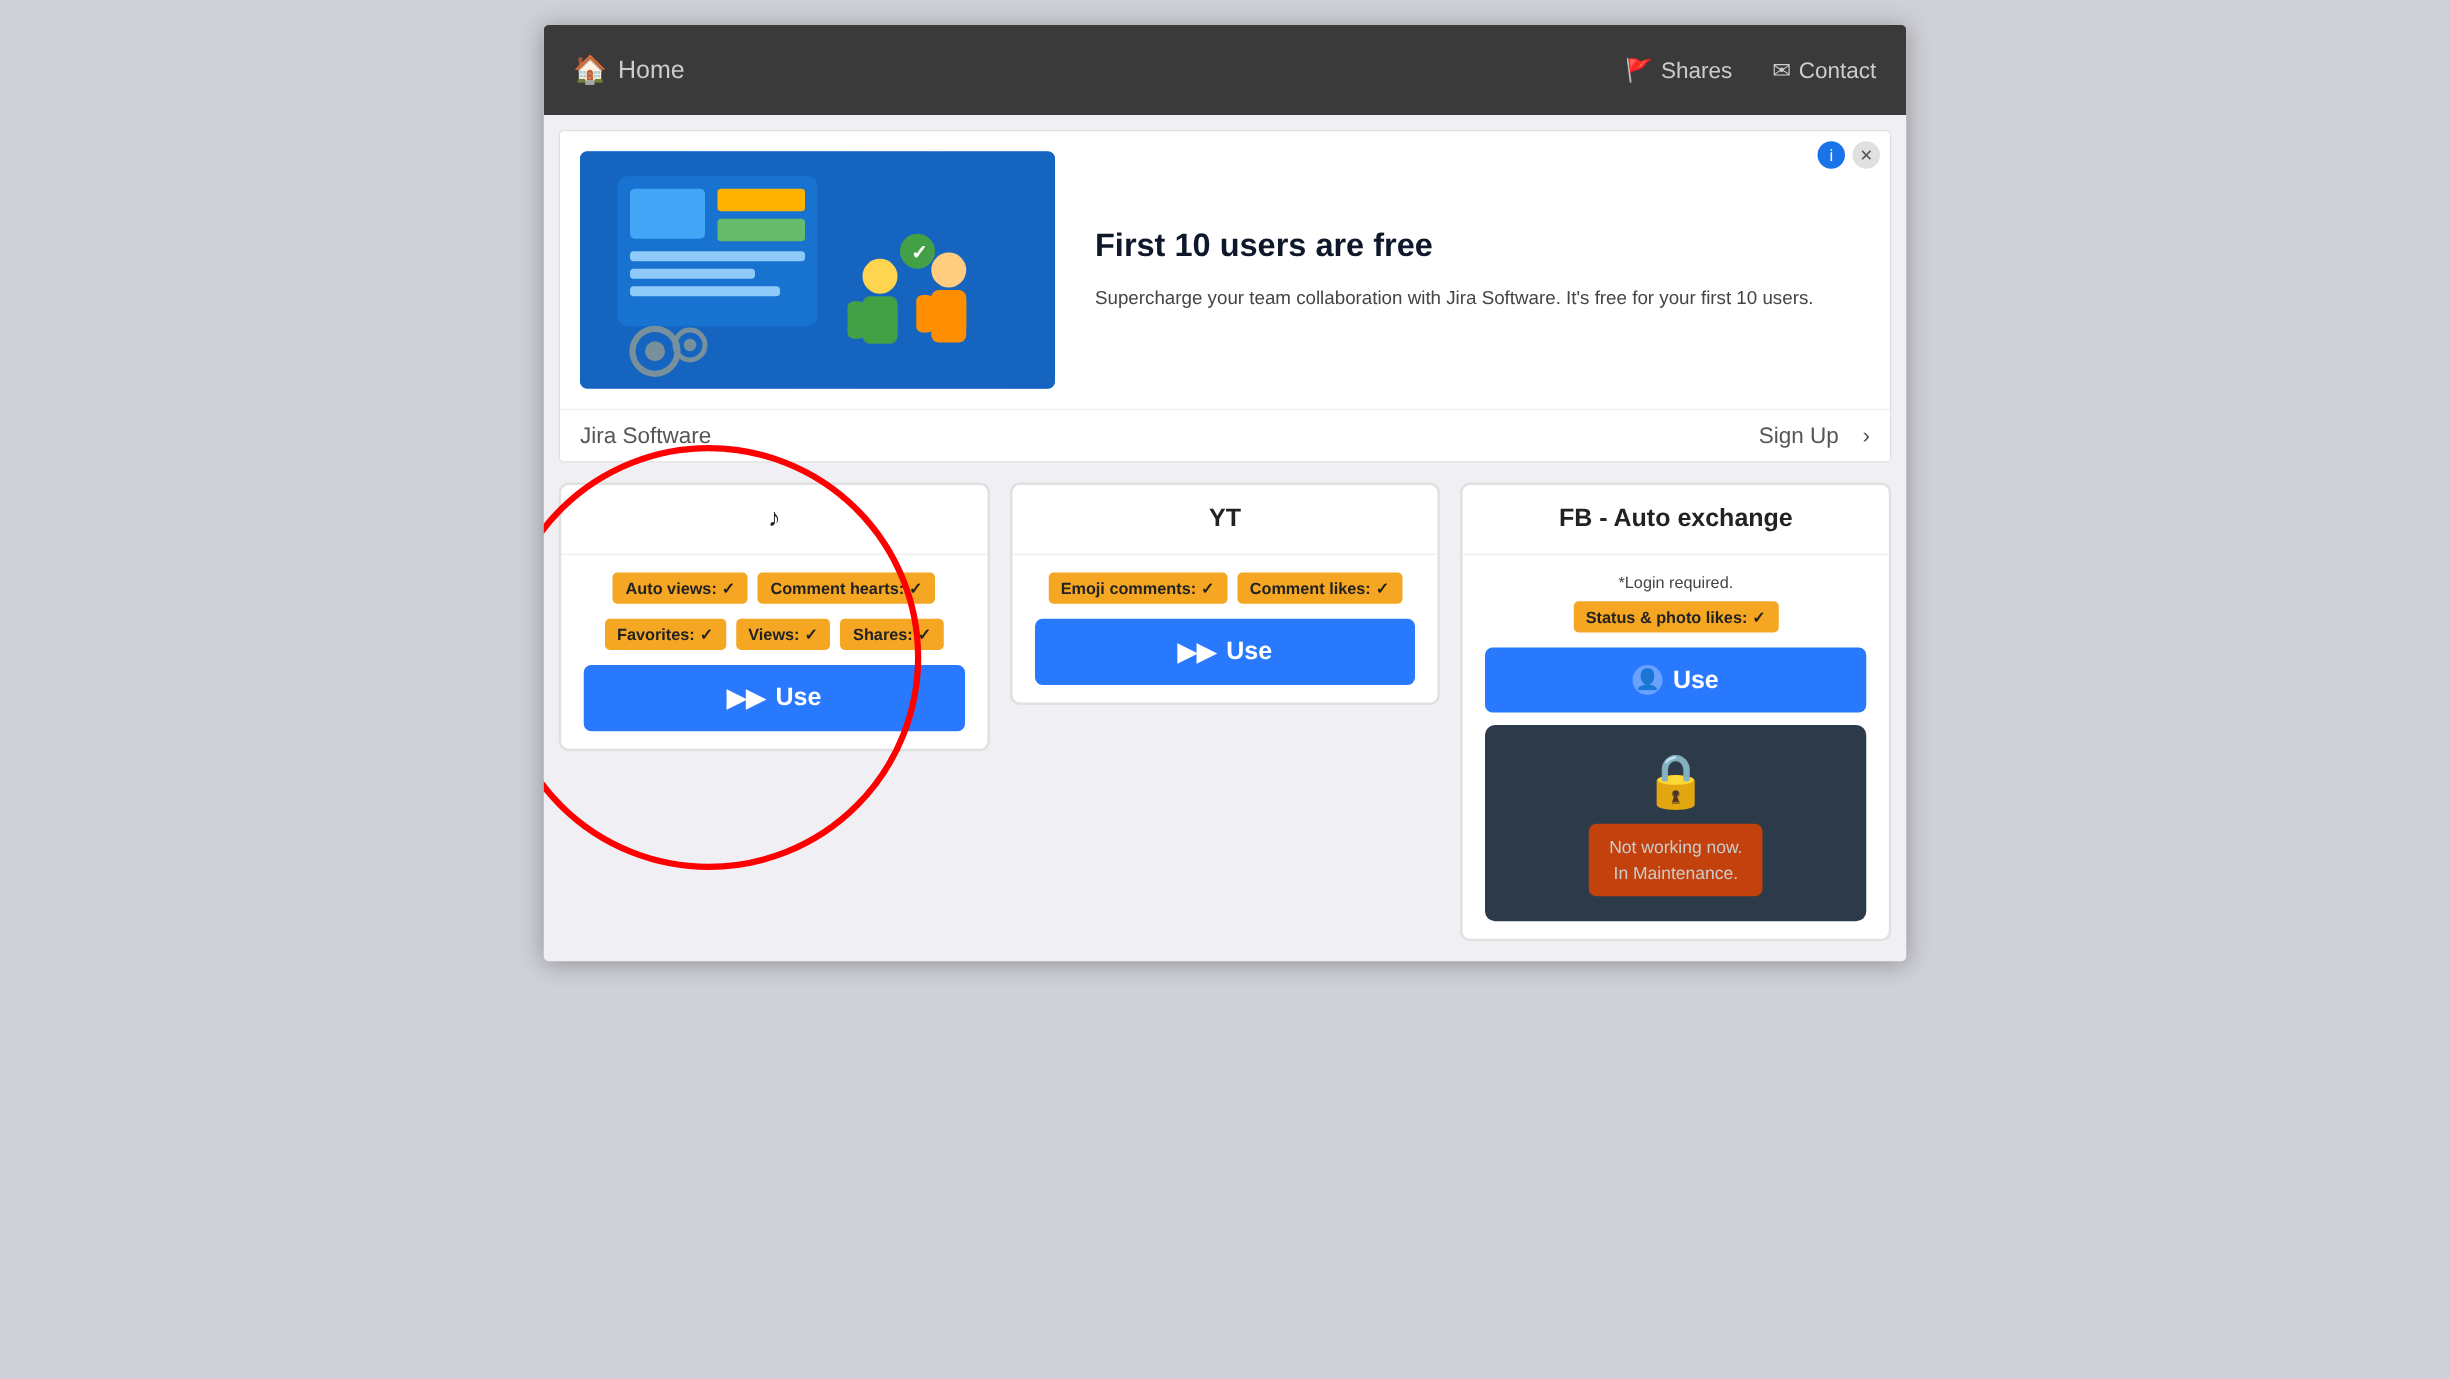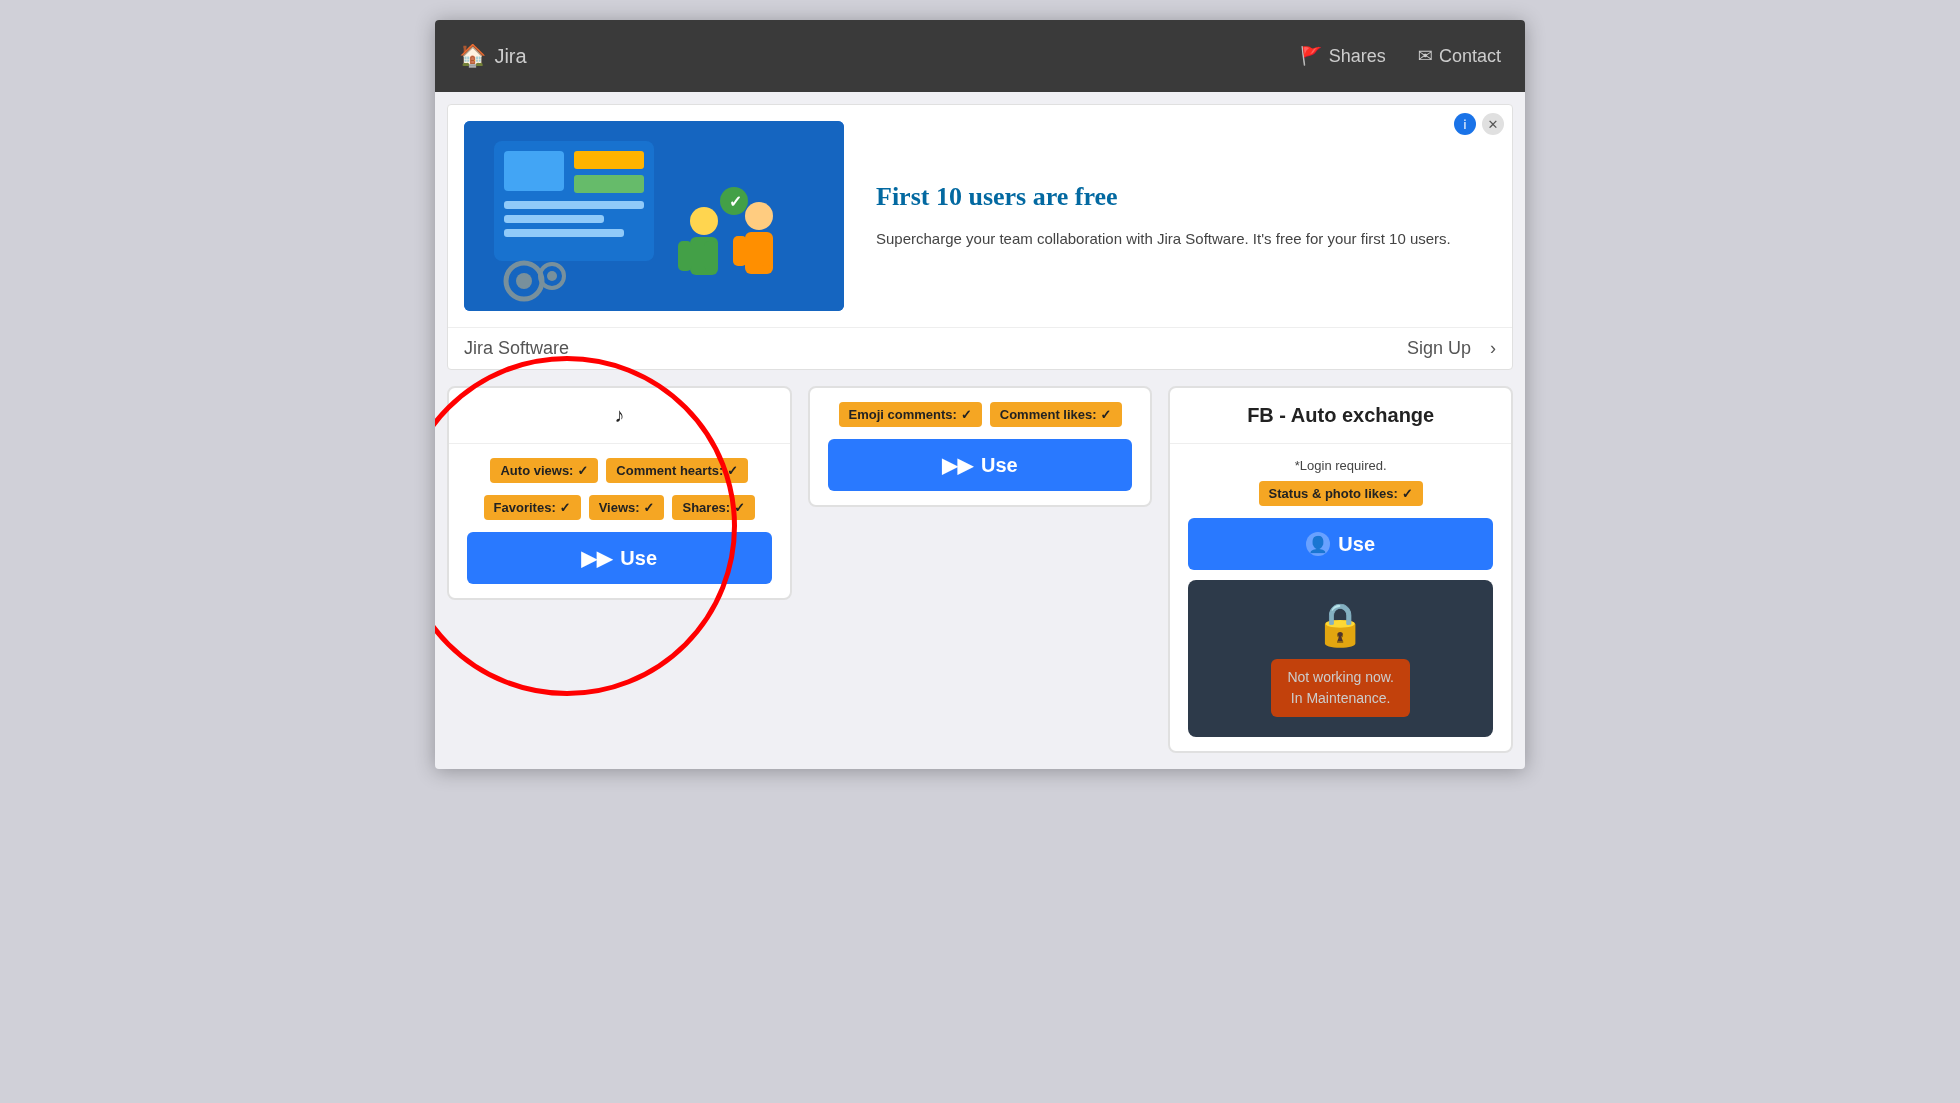--- a/index.html
+++ b/index.html
@@ -98,23 +98,22 @@
       overflow: hidden;
       position: relative;
     }
     
     .ad-text {
       flex: 1;
     }
     .ad-text h2 {
       font-size: 26px;
       font-weight: bold;
-      color: #0369a1;
+      color: #0f172a;
       margin-bottom: 16px;
-      font-family: Liberation Serif, serif;
     }
     .ad-text p {
       font-size: 15px;
       color: #444;
       line-height: 1.5;
     }
     .ad-footer {
       display: flex;
       align-items: center;
       justify-content: space-between;
@@ -291,21 +290,21 @@
     }
   </style>
 </head>
 <body>
 
 <div class="browser-window">
 
   <nav class="navbar">
     <div class="nav-left">
       <span style="font-size:22px;">🏠</span>
-      <span>Jira</span>
+      <span>Home</span>
     </div>
     <div class="nav-right">
       <a href="#">
         <span>🚩</span>
         <span>Shares</span>
       </a>
       <a href="#">
         <span>✉</span>
         <span>Contact</span>
       </a>
@@ -385,20 +384,23 @@
           <button class="use-btn">
             <span>▶▶</span>
             <span>Use</span>
           </button>
         </div>
       </div>
     </div>
 
     <div class="card-wrapper">
       <div class="card">
+        <div class="card-header">
+          <span>YT</span>
+        </div>
         <div class="card-body">
           <div class="tags-row">
             <span class="tag">Emoji comments: <span class="check">✓</span></span>
             <span class="tag">Comment likes: <span class="check">✓</span></span>
           </div>
           <button class="use-btn">
             <span>▶▶</span>
             <span>Use</span>
           </button>
         </div>

